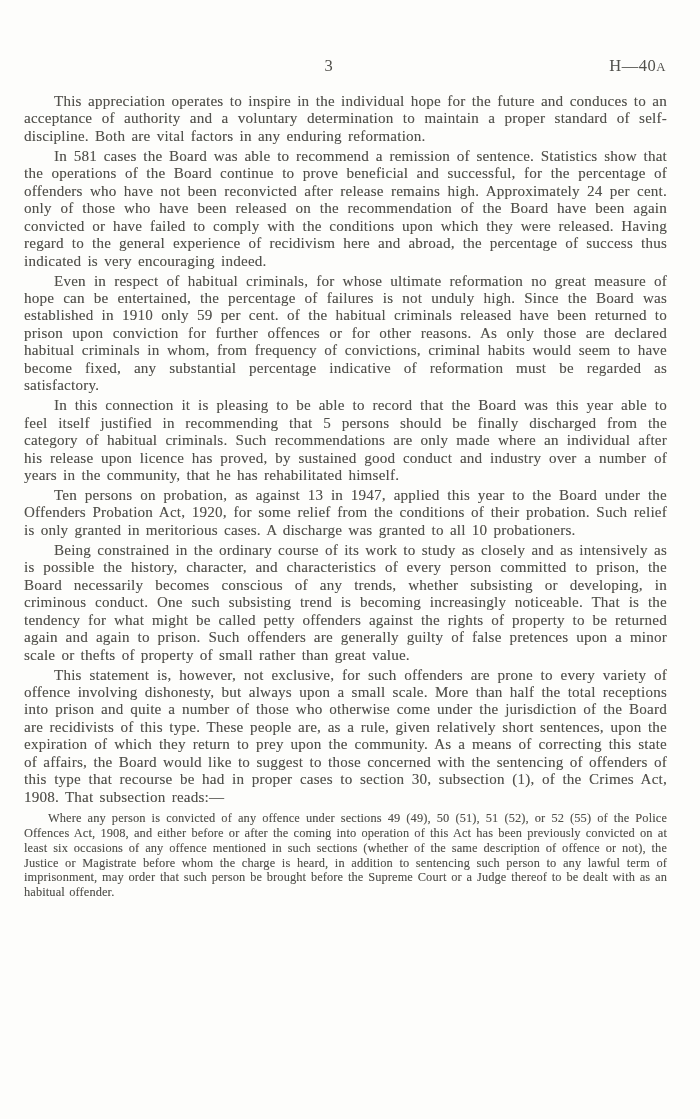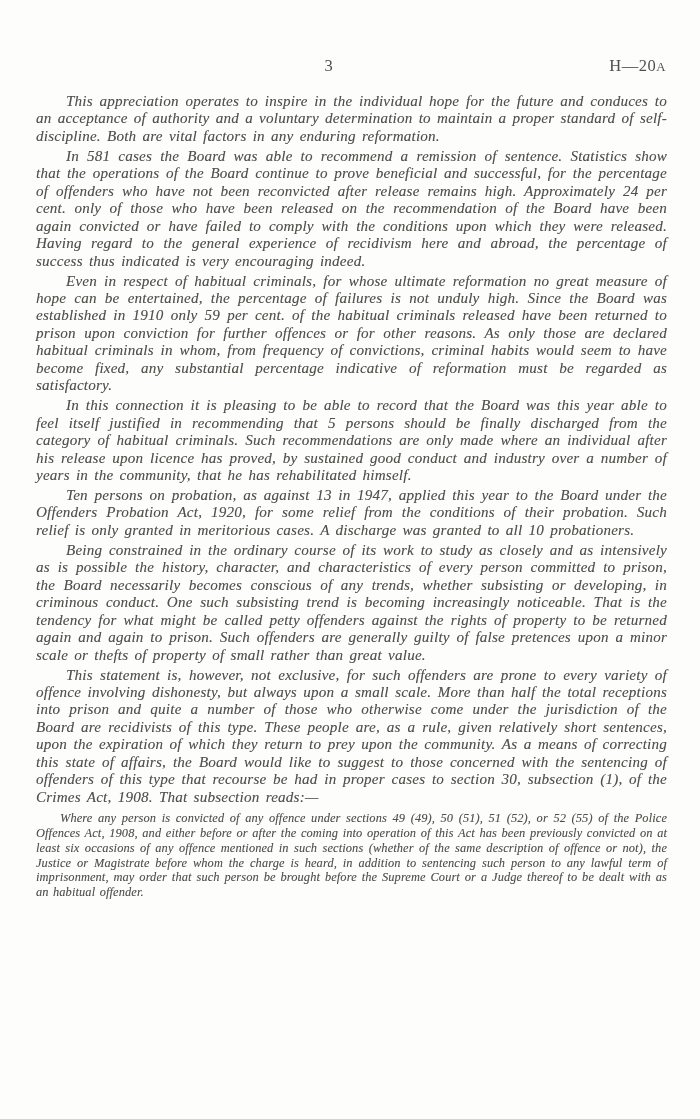--- a/index.html
+++ b/index.html
@@ -41,23 +41,22 @@
     top: 0;
     white-space: nowrap;
   }
   .doc-ref .suffix {
     font-size: 0.78em;
     letter-spacing: 0.5px;
   }
   .content {
     position: absolute;
     top: 93px;
-    left: 36px;
+    left: 24px;
     right: 33px;
-    font-style: italic;
   }
   .body-para {
     margin: 0 0 2.5px 0;
     font-size: 15px;
     line-height: 17.45px;
     text-align: justify;
     text-indent: 30px;
     letter-spacing: 0.25px;
     word-spacing: 2.2px;
     text-shadow: 0.2px 0.2px 0.35px rgba(96, 95, 90, 0.45);
@@ -73,21 +72,21 @@
     text-shadow: 0.2px 0.2px 0.3px rgba(96, 95, 90, 0.4);
   }
 </style>
 </head>
 <body>
 
 <div class="page">
 
   <div class="page-header">
     <span class="page-number">3</span>
-    <span class="doc-ref"><span>H—20</span><span class="suffix">A</span></span>
+    <span class="doc-ref"><span>H—40</span><span class="suffix">A</span></span>
   </div>
 
   <div class="content">
     <p class="body-para">This appreciation operates to inspire in the individual hope for the future and conduces to an acceptance of authority and a voluntary determination to maintain a proper standard of self-discipline.  Both are vital factors in any enduring reformation.</p>
     <p class="body-para">In 581 cases the Board was able to recommend a remission of sentence.  Statistics show that the operations of the Board continue to prove beneficial and successful, for the percentage of offenders who have not been reconvicted after release remains high.  Approximately 24 per cent. only of those who have been released on the recommendation of the Board have been again convicted or have failed to comply with the conditions upon which they were released.  Having regard to the general experience of recidivism here and abroad, the percentage of success thus indicated is very encouraging indeed.</p>
     <p class="body-para">Even in respect of habitual criminals, for whose ultimate reformation no great measure of hope can be entertained, the percentage of failures is not unduly high.  Since the Board was established in 1910 only 59 per cent. of the habitual criminals released have been returned to prison upon conviction for further offences or for other reasons.  As only those are declared habitual criminals in whom, from frequency of convictions, criminal habits would seem to have become fixed, any substantial percentage indicative of reformation must be regarded as satisfactory.</p>
     <p class="body-para">In this connection it is pleasing to be able to record that the Board was this year able to feel itself justified in recommending that 5 persons should be finally discharged from the category of habitual criminals.  Such recommendations are only made where an individual after his release upon licence has proved, by sustained good conduct and industry over a number of years in the community, that he has rehabilitated himself.</p>
     <p class="body-para">Ten persons on probation, as against 13 in 1947, applied this year to the Board under the Offenders Probation Act, 1920, for some relief from the conditions of their probation.  Such relief is only granted in meritorious cases.  A discharge was granted to all 10 probationers.</p>
     <p class="body-para">Being constrained in the ordinary course of its work to study as closely and as intensively as is possible the history, character, and characteristics of every person committed to prison, the Board necessarily becomes conscious of any trends, whether subsisting or developing, in criminous conduct.  One such subsisting trend is becoming increasingly noticeable.  That is the tendency for what might be called petty offenders against the rights of property to be returned again and again to prison.  Such offenders are generally guilty of false pretences upon a minor scale or thefts of property of small rather than great value.</p>
     <p class="body-para">This statement is, however, not exclusive, for such offenders are prone to every variety of offence involving dishonesty, but always upon a small scale.  More than half the total receptions into prison and quite a number of those who otherwise come under the jurisdiction of the Board are recidivists of this type.  These people are, as a rule, given relatively short sentences, upon the expiration of which they return to prey upon the community.  As a means of correcting this state of affairs, the Board would like to suggest to those concerned with the sentencing of offenders of this type that recourse be had in proper cases to section 30, subsection (1), of the Crimes Act, 1908.  That subsection reads:—</p>

